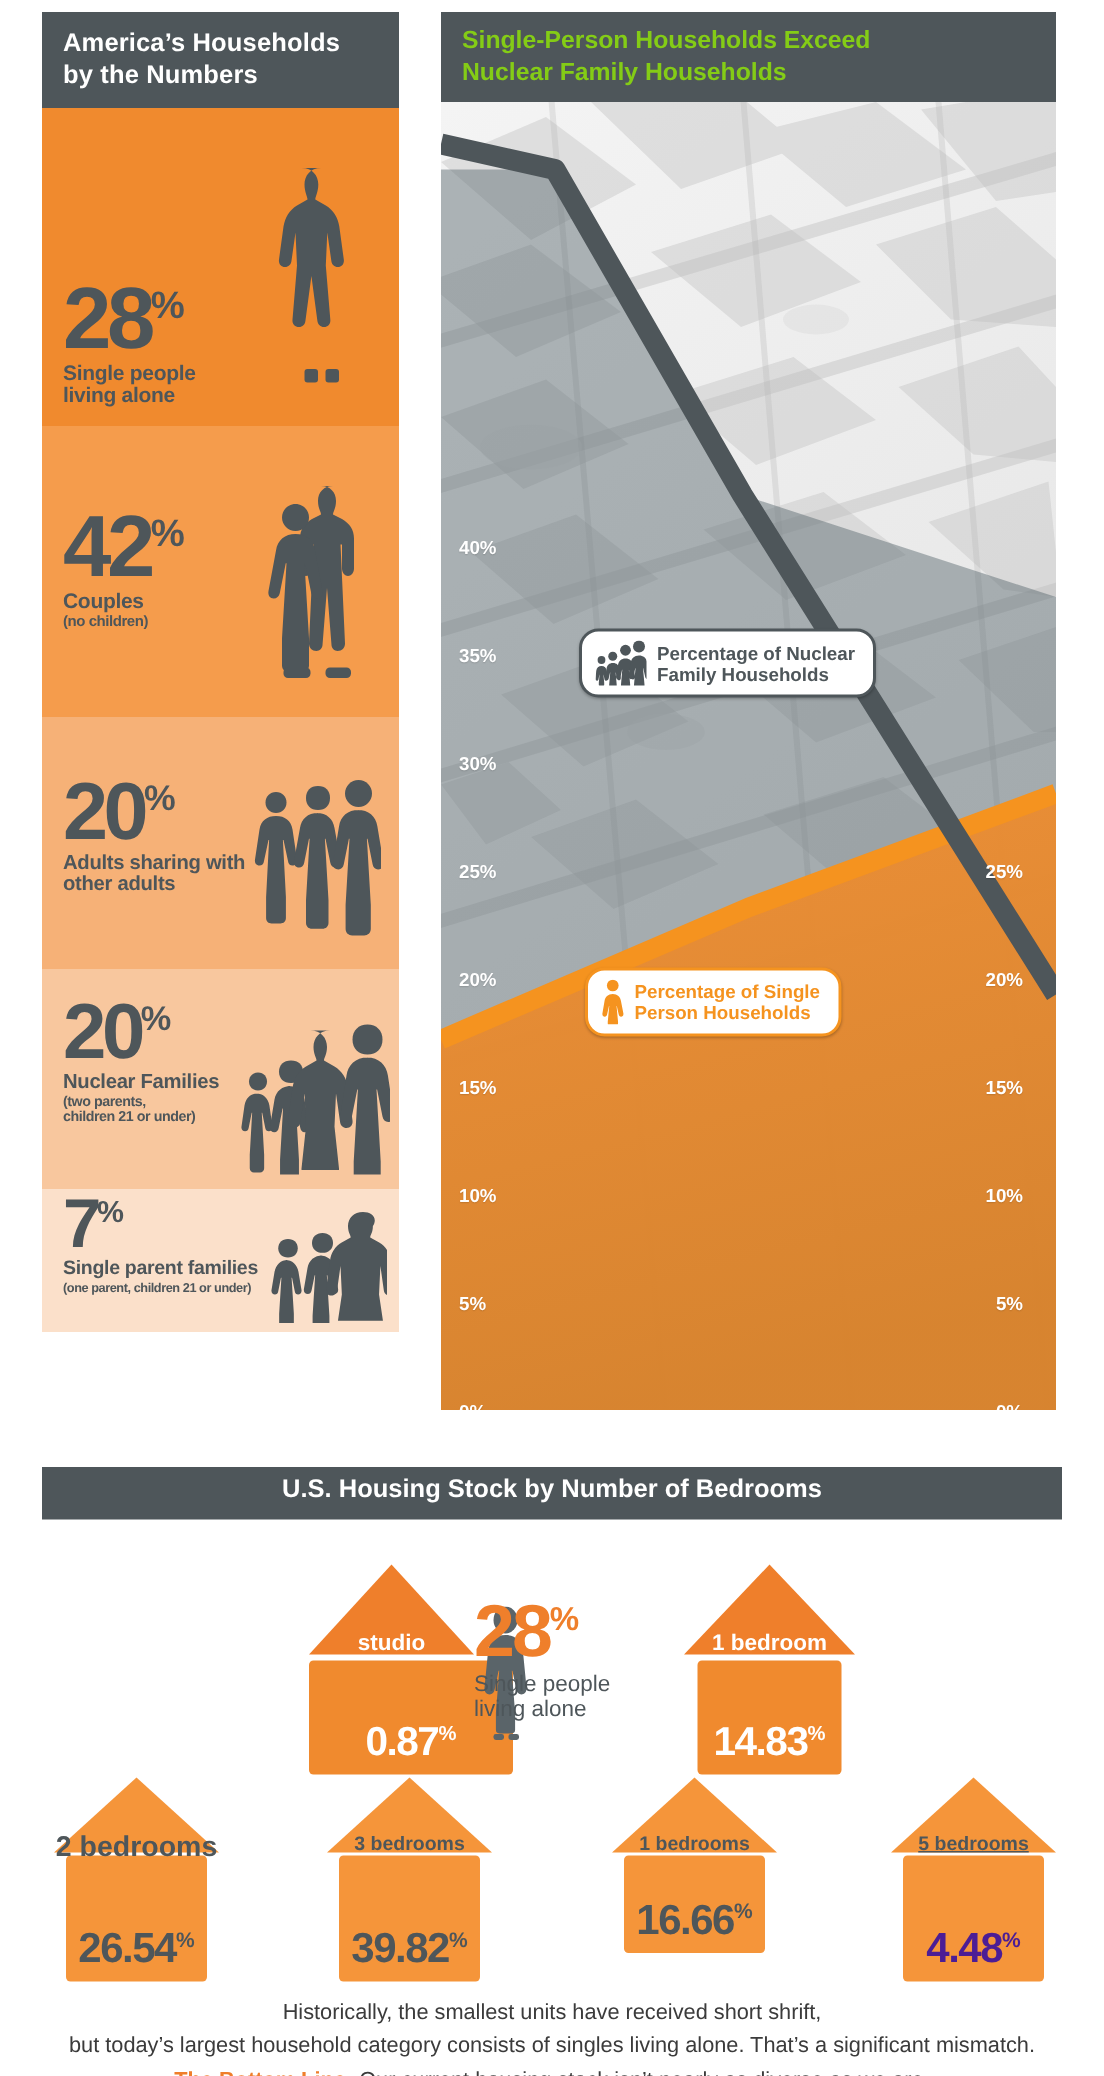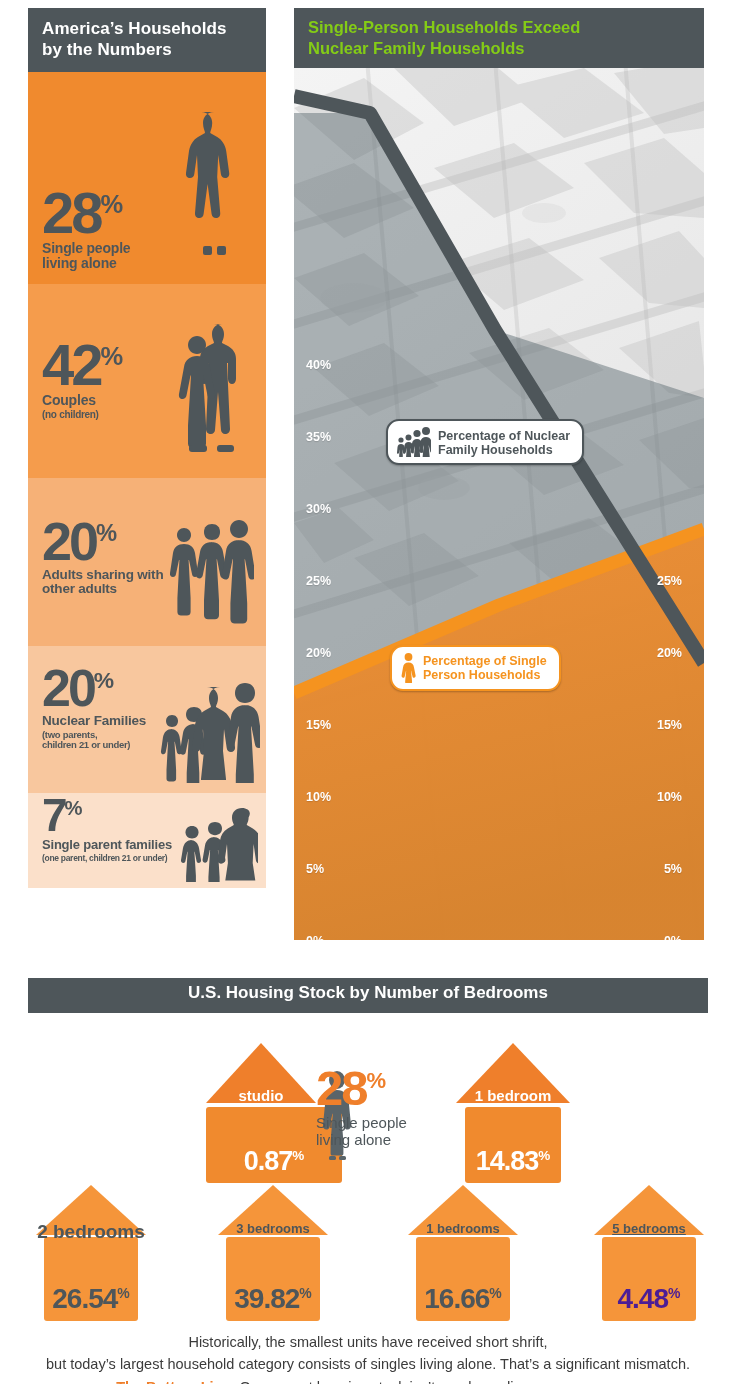--- a/index.html
+++ b/index.html
@@ -397,21 +397,21 @@
     <div class="house" style="left:190px;top:172px;width:110px;">
       <div class="roof" style="border-left:55px solid transparent;border-right:55px solid transparent;border-bottom:50px solid #f5953a;"></div>
       <div class="body-box lt" style="width:94px;height:84px;margin:2px auto 0;border-radius:3px;">
         <div class="house-val" style="font-size:28px;color:#4e565a;"><span>39.82</span><sup>%</sup></div>
       </div>
       <div class="house-name" style="top:36px;font-size:13px;color:#4e565a;">3 bedrooms</div>
     </div>
 
     <div class="house" style="left:380px;top:172px;width:110px;">
       <div class="roof" style="border-left:55px solid transparent;border-right:55px solid transparent;border-bottom:50px solid #f5953a;"></div>
-      <div class="body-box lt" style="width:94px;height:84px;margin:2px auto 0;border-radius:3px;">
+      <div class="body-box lt" style="width:94px;height:65px;margin:2px auto 0;border-radius:3px;">
         <div class="house-val" style="font-size:28px;color:#4e565a;"><span>16.66</span><sup>%</sup></div>
       </div>
       <div class="house-name" style="top:36px;font-size:13px;color:#4e565a;">1 bedrooms</div>
     </div>
 
     <div class="house" style="left:566px;top:172px;width:110px;">
       <div class="roof" style="border-left:55px solid transparent;border-right:55px solid transparent;border-bottom:50px solid #f5953a;"></div>
       <div class="body-box lt" style="width:94px;height:84px;margin:2px auto 0;border-radius:3px;">
         <div class="house-val" style="font-size:28px;color:#4c1d95;"><span>4.48</span><sup>%</sup></div>
       </div>

